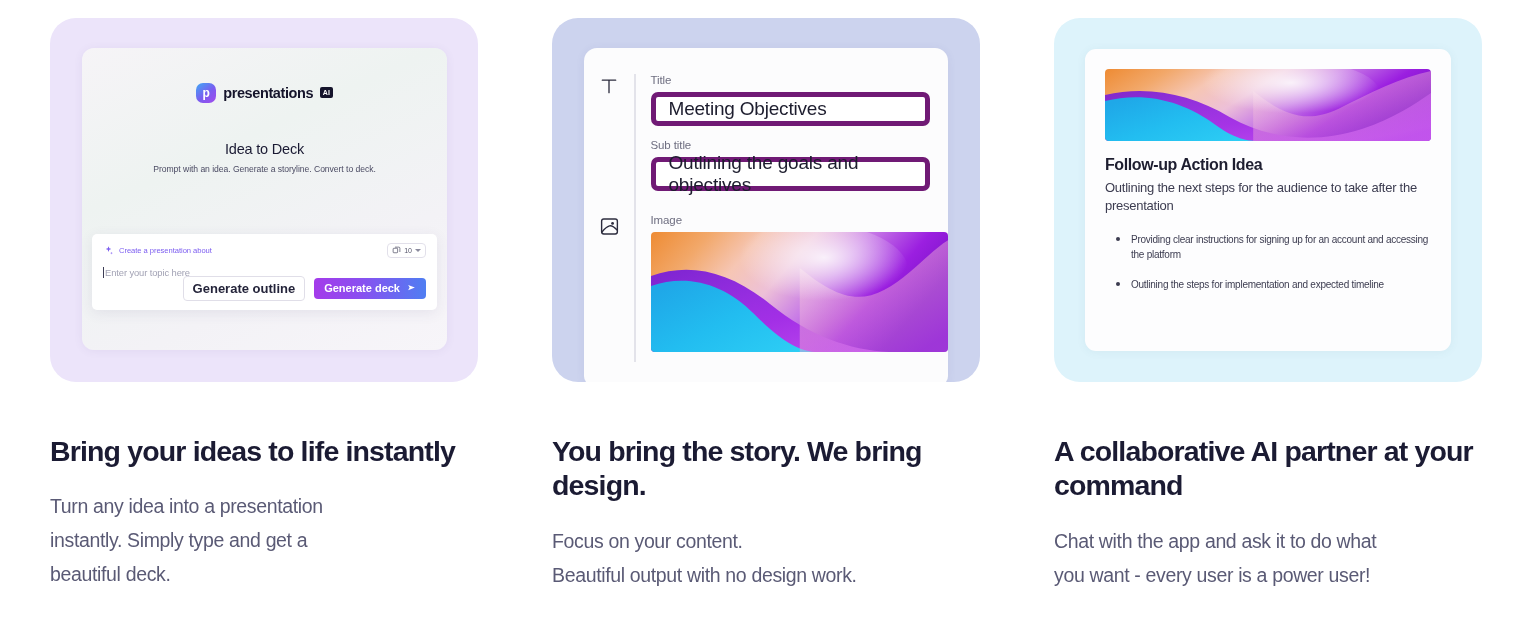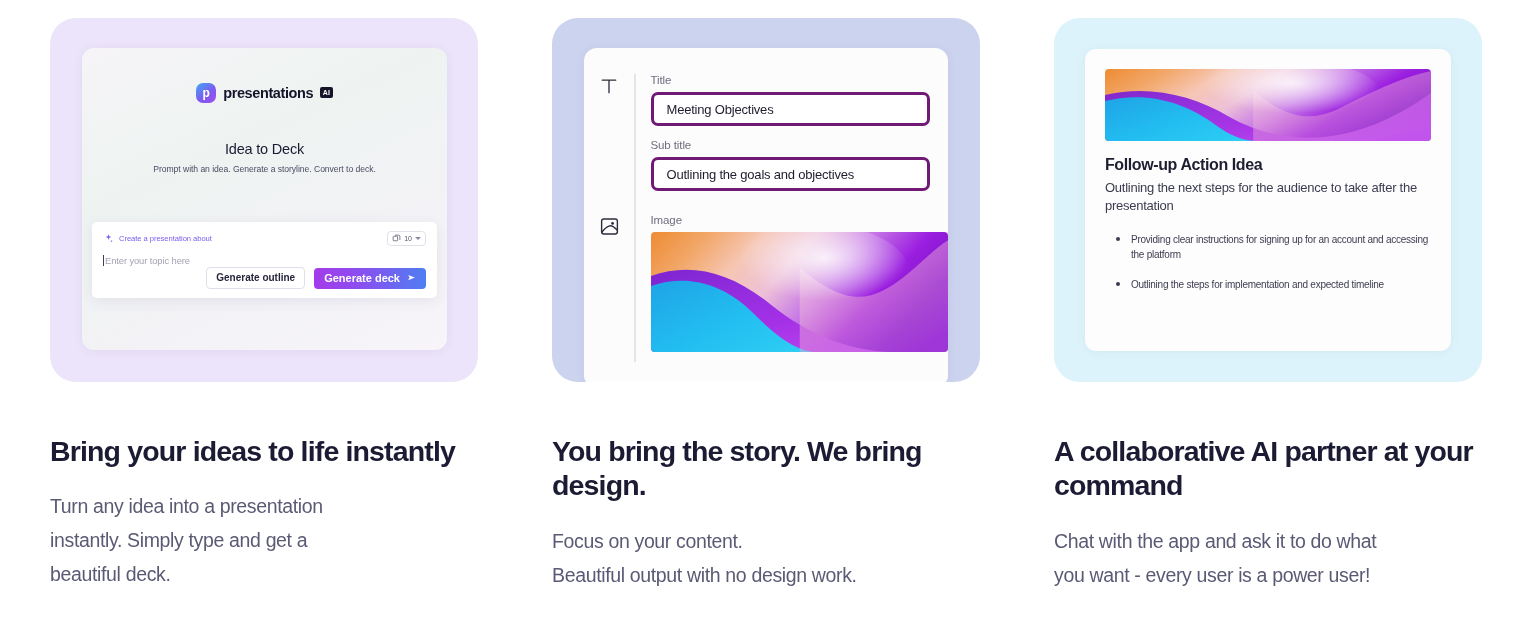--- a/index.html
+++ b/index.html
@@ -97,21 +97,21 @@
     text-align: center;
     font-size: 8.6px;
     color: #4b4b63;
     letter-spacing: -0.05px;
   }
 
   .prompt-box {
     position: absolute;
     left: 10px;
     right: 10px;
-    top: 174px;
+    top: 186px;
     height: 76px;
     background: #ffffff;
     border-radius: 5px;
     box-shadow: 0 3px 14px rgba(70,50,110,.09);
     padding: 9px 11px 0 11px;
   }
   .prompt-head {
     display: flex;
     align-items: center;
     justify-content: space-between;
@@ -156,21 +156,21 @@
 
   .prompt-actions {
     position: absolute;
     right: 11px;
     bottom: 9px;
     display: flex;
     align-items: center;
     gap: 9px;
   }
   .btn-outline {
-    font-size: 10px;
+    font-size: 13px;
     font-weight: 600;
     color: #24243a;
     border: 1px solid #e0dee8;
     border-radius: 4px;
     background: #fff;
     padding: 5px 9px;
     line-height: 1;
     white-space: nowrap;
   }
   .btn-gradient {
@@ -226,27 +226,27 @@
     padding-bottom: 10px;
   }
   .field-label {
     font-size: 11.5px;
     color: #6e6e80;
     margin-bottom: 6px;
     letter-spacing: -0.1px;
   }
   .field-input {
     height: 34px;
-    border: 3px solid #701a75;
+    border: 5px solid #701a75;
     border-radius: 7px;
     background: #fff;
     display: flex;
     align-items: center;
     padding: 0 13px;
-    font-size: 13px;
+    font-size: 19px;
     color: #1d1d2e;
     letter-spacing: -0.2px;
     margin-bottom: 13px;
   }
   .t-icon { width: 20px; height: 20px; display: block; }
   .img-icon { width: 21px; height: 21px; display: block; }
   .field-image {
     height: 120px;
     border-radius: 4px;
     overflow: hidden;

